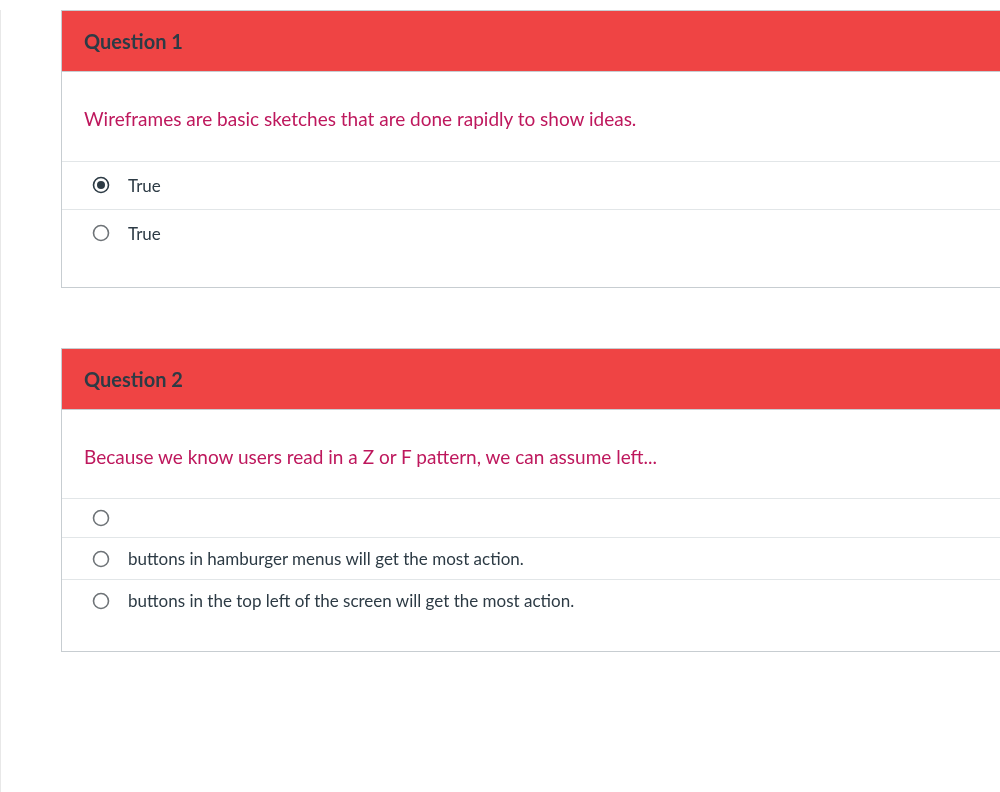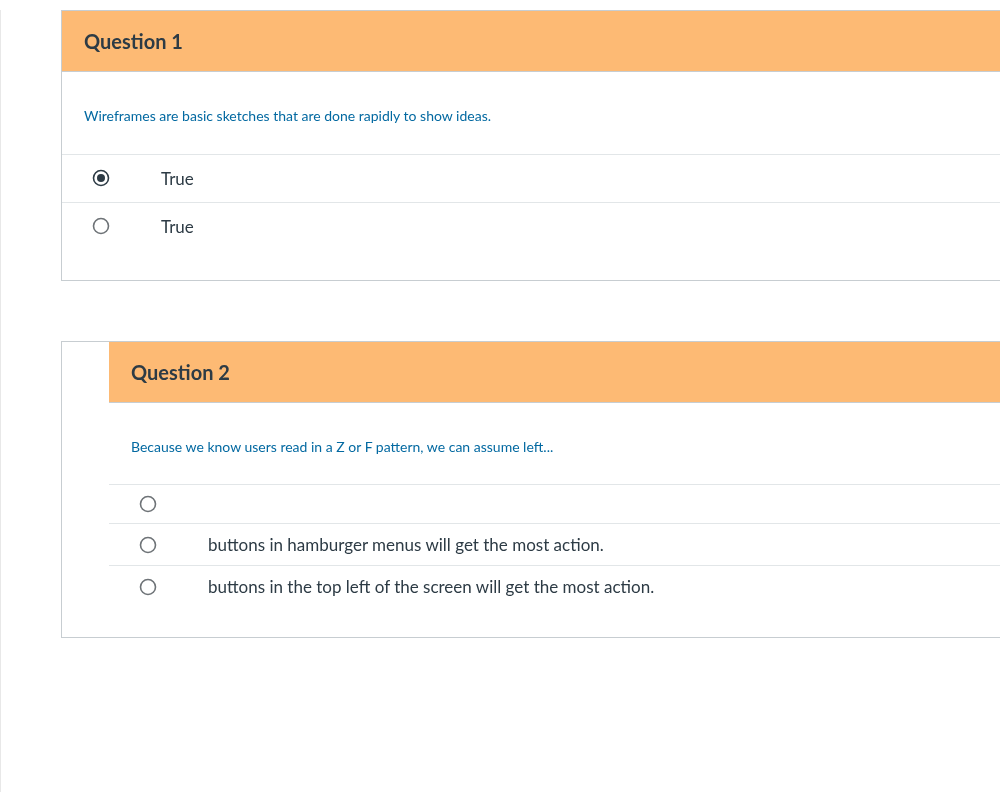--- a/index.html
+++ b/index.html
@@ -22,51 +22,49 @@
     }
     .question-card {
       border: 1px solid #c7cdd1;
       border-right: none;
       margin-top: 10px;
       margin-bottom: 60px;
       background: #fff;
     }
     .question-card:last-child {
       margin-bottom: 0;
-      padding-left: 47px;
     }
     .question-header {
-      background: #fdba74;
+      background: #ef4444;
       border-bottom: 1px solid #c7cdd1;
       padding: 18px 22px;
     }
     .question-title {
       font-size: 20px;
       font-weight: 700;
       color: #2d3b45;
     }
     .question-body {
       padding: 34px 22px 28px 22px;
     }
     .question-prompt {
-      font-size: 14px;
-      color: #0369a1;
+      font-size: 19px;
+      color: #be185d;
       line-height: 1.4;
     }
     .options {
       padding: 0 0 30px 0;
     }
     .option-row {
       display: flex;
       align-items: center;
       border-top: 1px solid #e2e6e8;
       padding: 13px 22px 13px 30px;
       font-size: 17px;
       color: #2d3b45;
-      gap: 33px;
     }
     .options.compact .option-row {
       padding-top: 10px;
       padding-bottom: 10px;
     }
     .radio {
       width: 18px;
       height: 18px;
       flex-shrink: 0;
       margin-right: 18px;

